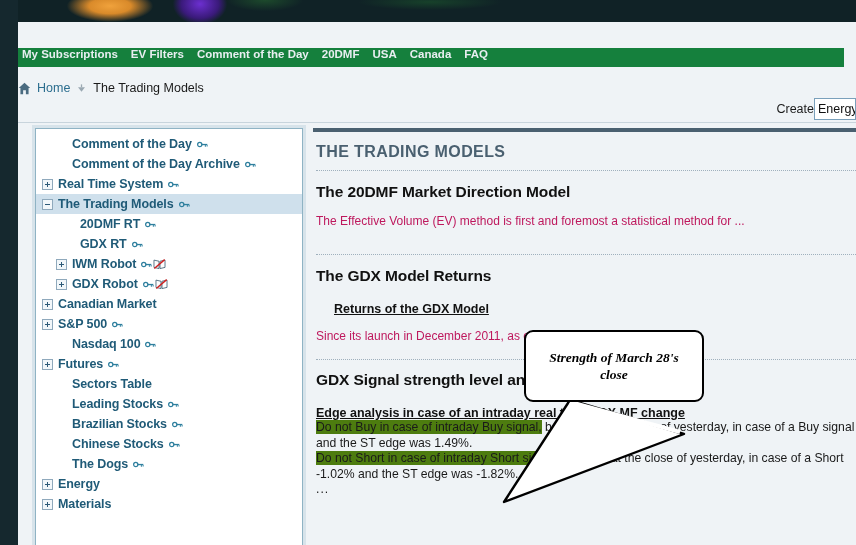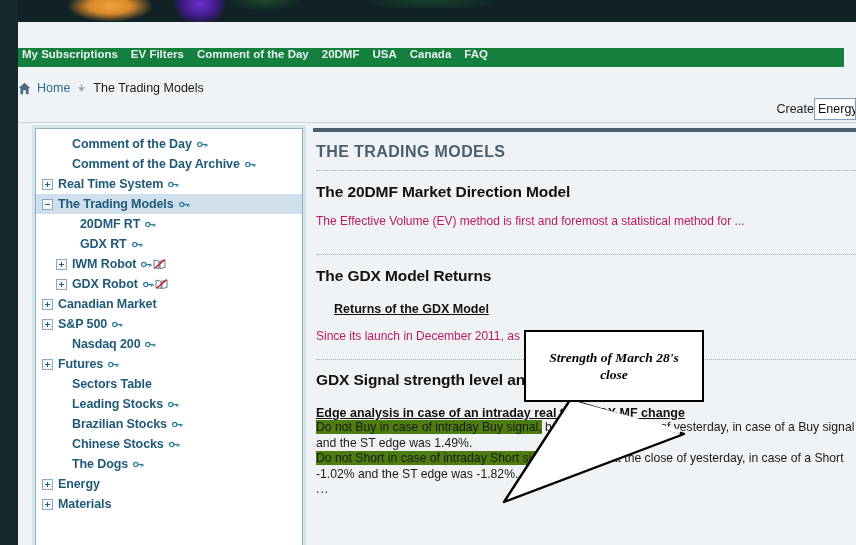--- a/index.html
+++ b/index.html
@@ -198,21 +198,21 @@
   .hl { background: #4d7c0f; }
   .ellipsis { font-size: 12.2px; color: #1a1a1a; letter-spacing: 1px; }
 
   
   .callout { position: absolute; left: 524px; top: 330px; z-index: 20; }
   .callout-box {
     position: relative;
     width: 180px; height: 72px;
     background: #ffffff;
     border: 2px solid #000000;
-    border-radius: 0;
+    border-radius: 9px;
     display: flex; align-items: center; justify-content: center;
   }
   .callout-text {
     font-family: "Liberation Serif", serif;
     font-style: italic; font-weight: bold;
     font-size: 13.5px; color: #000; text-align: center;
     line-height: 17px; padding: 0 10px;
   }
   .callout-tail { position: absolute; left: -140px; top: 60px; }
 </style>
@@ -378,21 +378,21 @@
             <svg class="ico-key" viewBox="0 0 16 12">
               <circle cx="4" cy="6" r="3.1" fill="none" stroke="#2e7f9e" stroke-width="1.8"></circle>
               <rect x="6.6" y="5.1" width="8.4" height="1.9" fill="#2e7f9e"></rect>
               <rect x="11.4" y="6.9" width="1.6" height="2.3" fill="#2e7f9e"></rect>
               <rect x="14" y="6.9" width="1.5" height="2" fill="#2e7f9e"></rect>
             </svg>
           </span>
         </div>
         <div class="tree-row indent-1b">
           <span class="twisty-spacer"></span>
-          <span class="tree-label">Nasdaq 200</span>
+          <span class="tree-label">Nasdaq 100</span>
           <span style="display: flex;">
             <svg class="ico-key" viewBox="0 0 16 12">
               <circle cx="4" cy="6" r="3.1" fill="none" stroke="#2e7f9e" stroke-width="1.8"></circle>
               <rect x="6.6" y="5.1" width="8.4" height="1.9" fill="#2e7f9e"></rect>
               <rect x="11.4" y="6.9" width="1.6" height="2.3" fill="#2e7f9e"></rect>
               <rect x="14" y="6.9" width="1.5" height="2" fill="#2e7f9e"></rect>
             </svg>
           </span>
         </div>
         <div class="tree-row">

